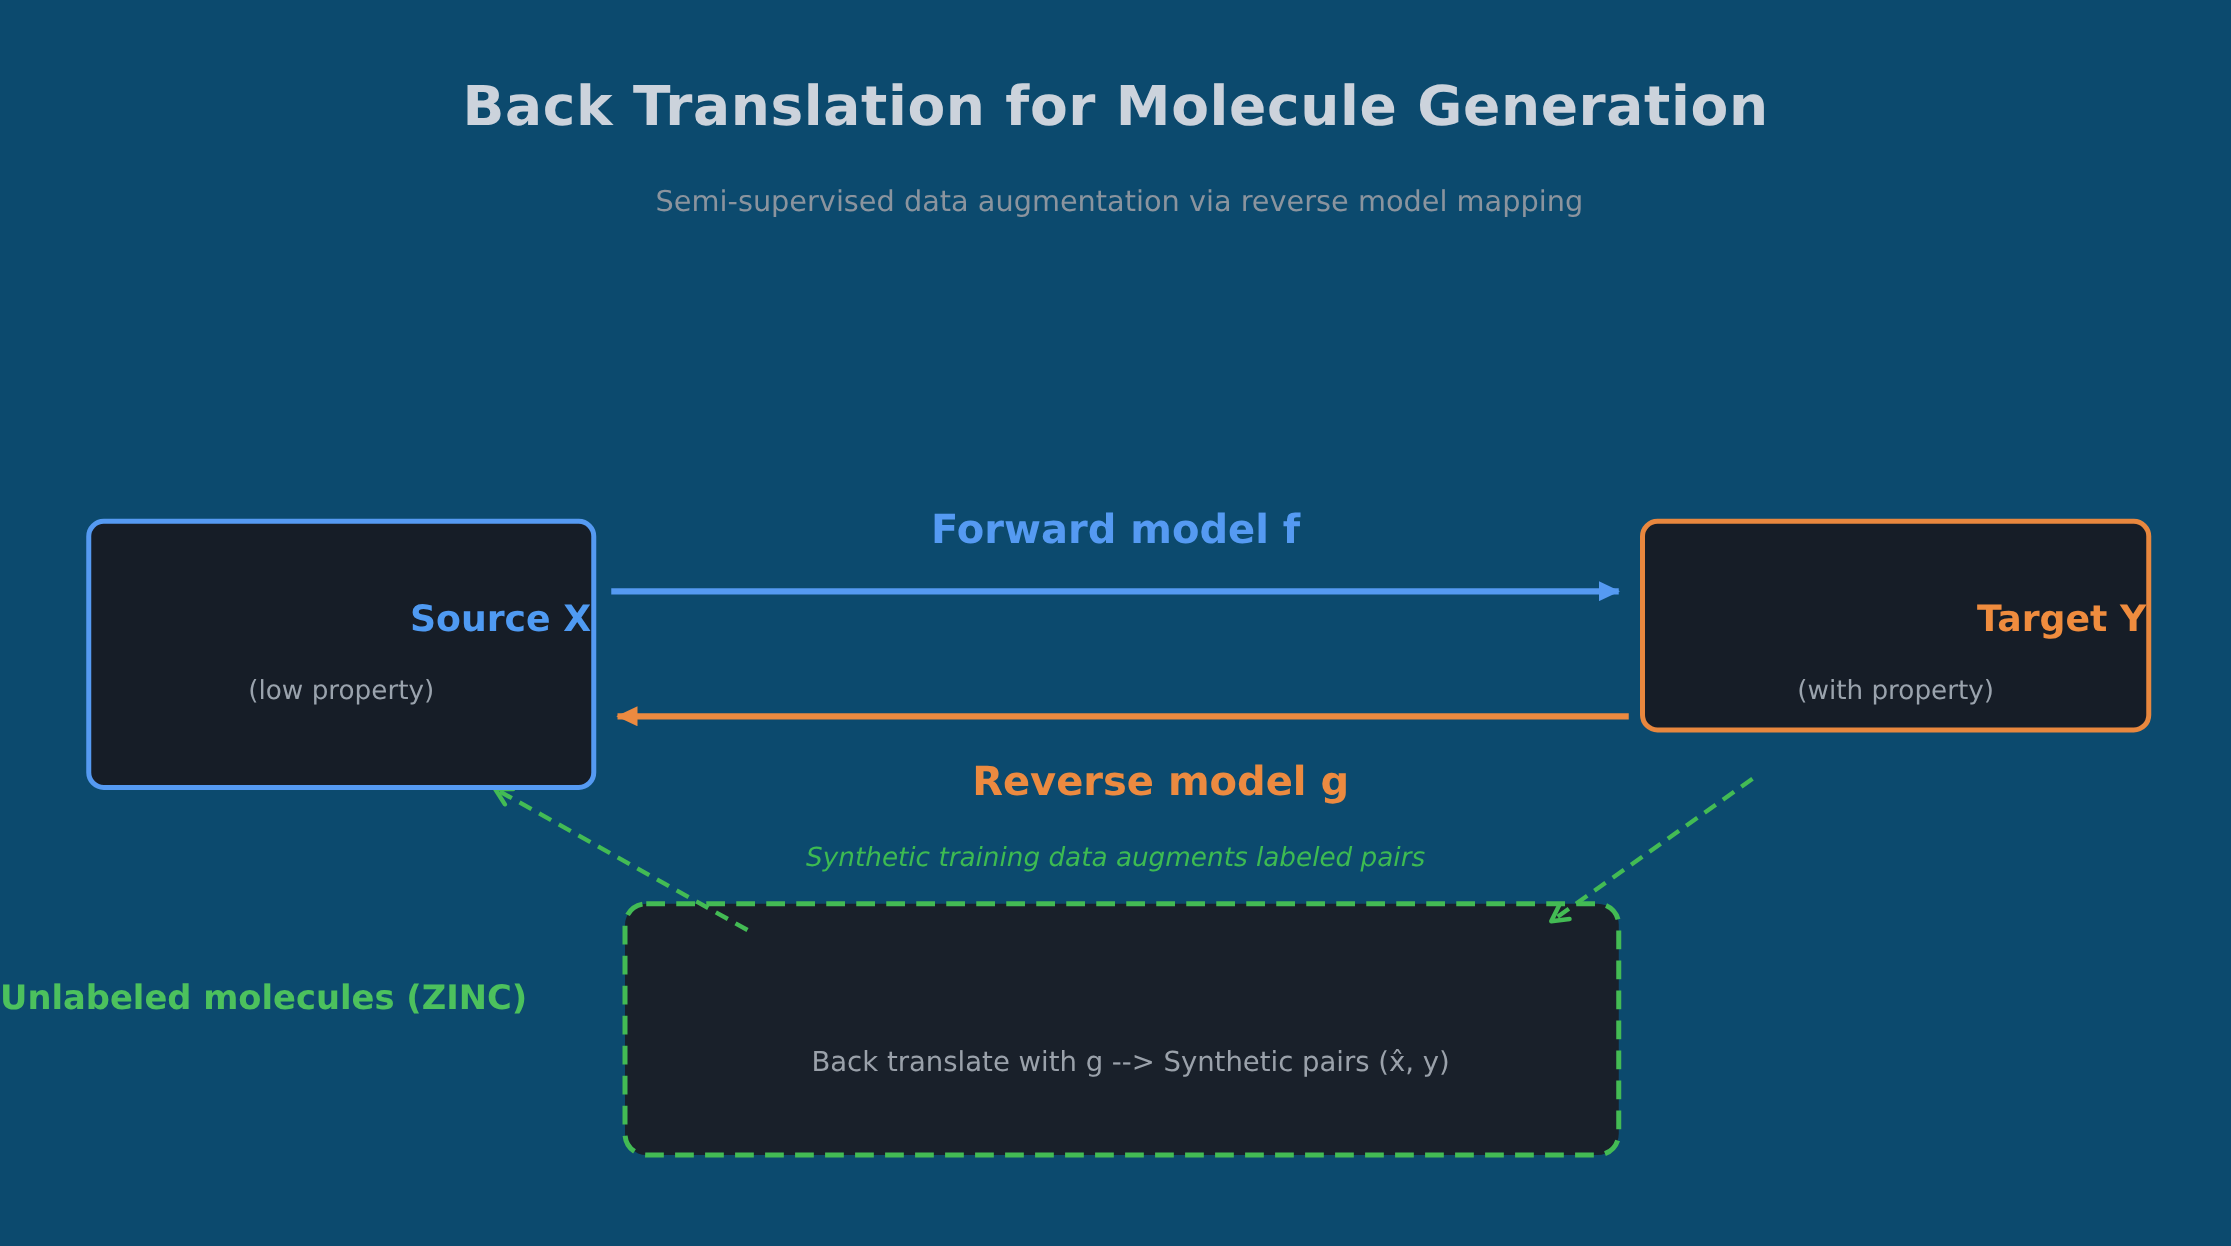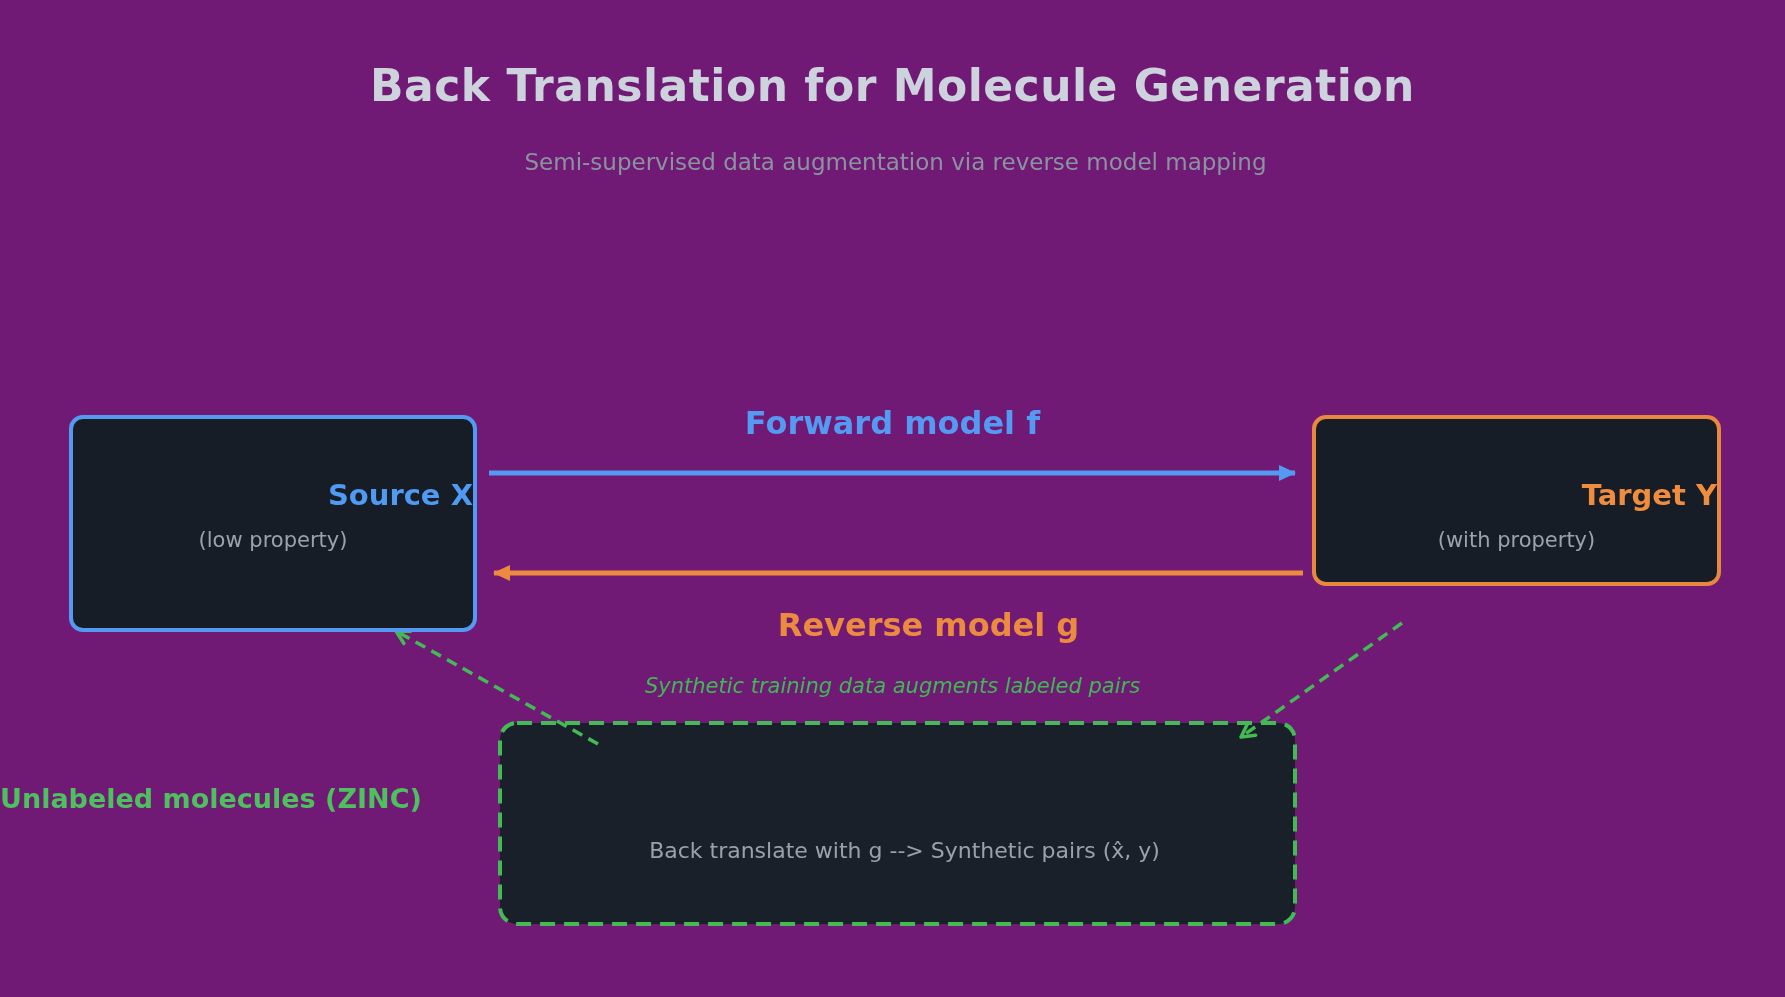--- a/index.html
+++ b/index.html
@@ -4,21 +4,21 @@
 <style>
   html, body {
     margin: 0;
     padding: 0;
     background: #0d1117;
   }
   .canvas {
     position: relative;
     width: 1785px;
     height: 997px;
-    background: #701a75;
+    background: #0c4a6e;
     font-family: "DejaVu Sans", "Liberation Sans", sans-serif;
     overflow: hidden;
   }
   .diagram-title {
     position: absolute;
     top: 60px;
     left: 0;
     width: 100%;
     text-align: center;
     font-size: 44px;
@@ -61,21 +61,21 @@
     left: 0;
     width: 100%;
     text-align: right;
     font-size: 29px;
     font-weight: bold;
   }
   .node.source .node-title { color: #4f9af2; }
   .node.target .node-title { color: #ef8c3e; }
   .node-sub {
     position: absolute;
-    top: 109px;
+    top: 121px;
     left: 0;
     width: 100%;
     text-align: center;
     font-size: 21px;
     color: #9aa3ad;
   }
   .arrow-label {
     position: absolute;
     left: 0;
     width: 100%;

